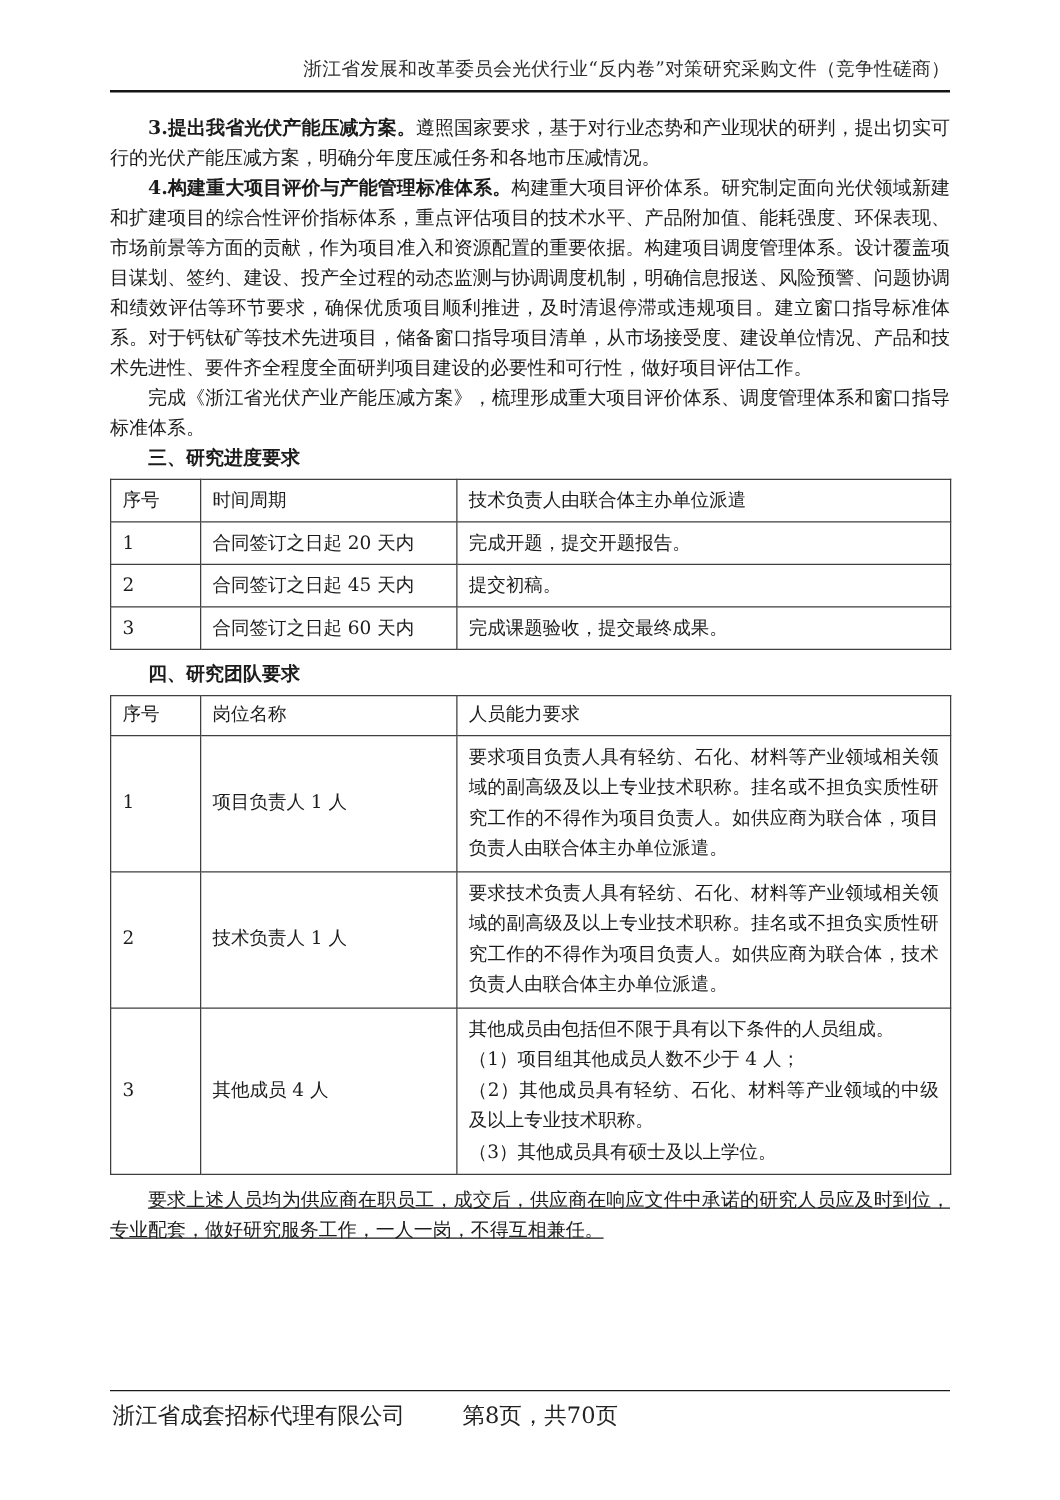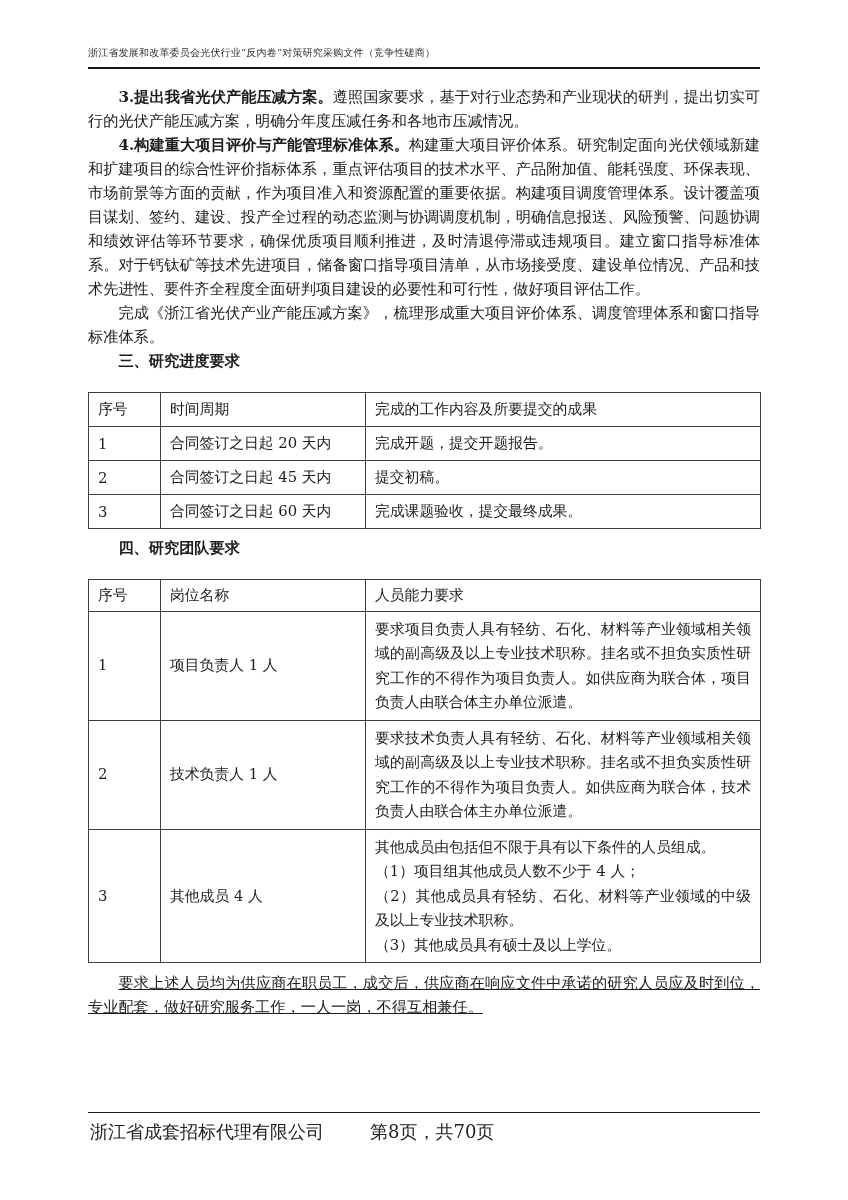--- a/index.html
+++ b/index.html
@@ -3,27 +3,27 @@
 <meta charset="utf-8">
 <style>
   html,body{margin:0;padding:0;}
   body{
     width:848px;height:1200px;background:#ffffff;
     font-family:"DejaVu Serif","Liberation Serif",serif;
     color:#1c1c1c;position:relative;overflow:hidden;
   }
   .page{position:relative;width:848px;height:1200px;}
   .content{padding:46px 88px 0 88px;}
-  .doc-header{font-size:10px;color:#2e2e2e;letter-spacing:0.2px;padding-bottom:7px;}
+  .doc-header{text-align:right;font-size:15px;color:#2e2e2e;letter-spacing:0.2px;padding-bottom:7px;}
   .header-rule{border-bottom:2.5px solid #141414;}
   .body-block{padding-top:16px;}
   .para{margin:0;font-size:15.2px;line-height:24px;text-align:justify;text-indent:2em;}
   .para .lead{font-weight:bold;}
   .sec-heading{margin:0;font-size:15.2px;line-height:24px;font-weight:bold;text-indent:2em;}
-  table{border-collapse:collapse;width:672px;table-layout:fixed;margin:19px 0 7px 0;font-size:14.8px;}
+  table{border-collapse:collapse;width:672px;table-layout:fixed;margin:5px 0 7px 0;font-size:14.8px;}
   td{border:1px solid #3f3f3f;padding:3px 9px;vertical-align:middle;text-align:left;color:#1c1c1c;box-sizing:border-box;}
   .t1 td{height:34px;}
   .t2 td.cell-req{line-height:24.5px;text-align:justify;padding:5px 9px;}
   .t2 td{line-height:24.5px;}
   .req-line{margin:0;}
   .closing{margin-top:8px;text-decoration:underline;}
   .doc-footer{position:absolute;left:88px;right:88px;top:1112px;border-top:1.5px solid #1a1a1a;height:40px;font-size:18px;color:#222;}
   .footer-company{position:absolute;left:2px;top:7px;}
   .footer-page{position:absolute;left:282px;top:7px;}
 </style>
@@ -52,21 +52,21 @@
       <table class="t1">
         <colgroup>
             <col style="width:72px">
             <col style="width:205px">
             <col style="width:395px">
           </colgroup>
         <tbody>
             <tr>
           <td>序号</td>
           <td>时间周期</td>
-          <td>完成的工作内容及所要提交的成果</td>
+          <td>技术负责人由联合体主办单位派遣</td>
         </tr>
         <tr>
           <td>1</td>
           <td>合同签订之日起 20 天内</td>
           <td>完成开题，提交开题报告。</td>
         </tr>
         <tr>
           <td>2</td>
           <td>合同签订之日起 45 天内</td>
           <td>提交初稿。</td>

